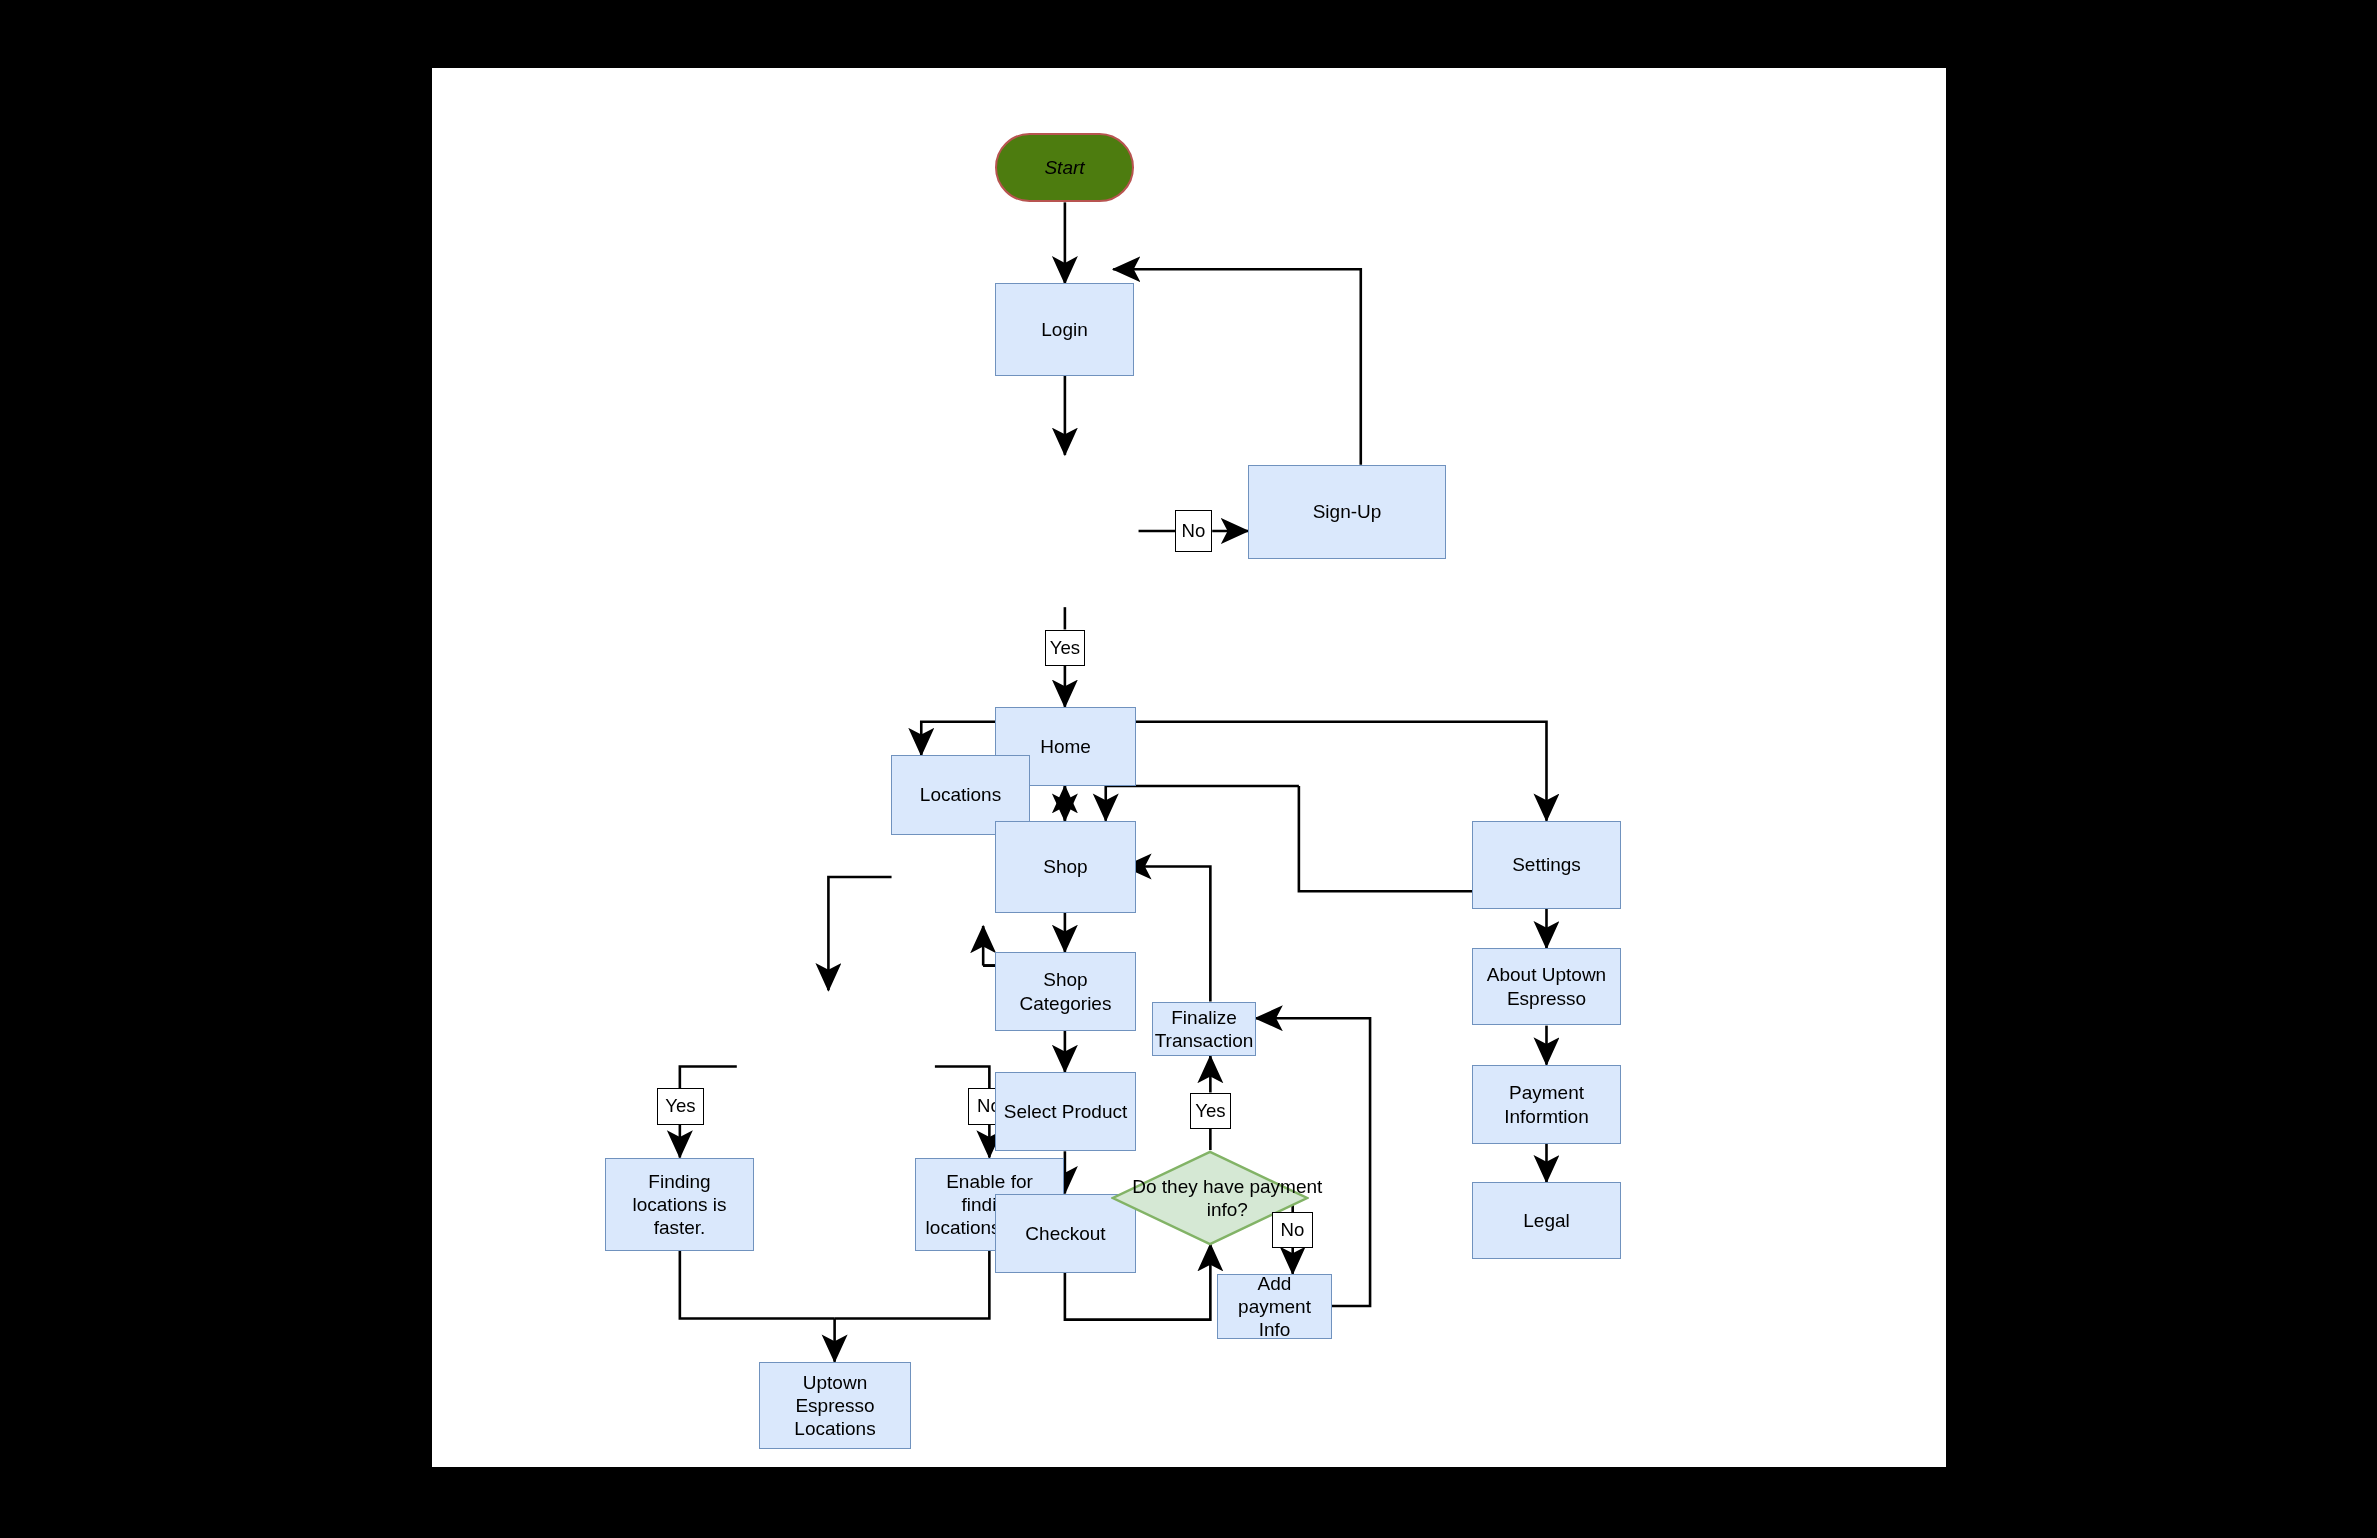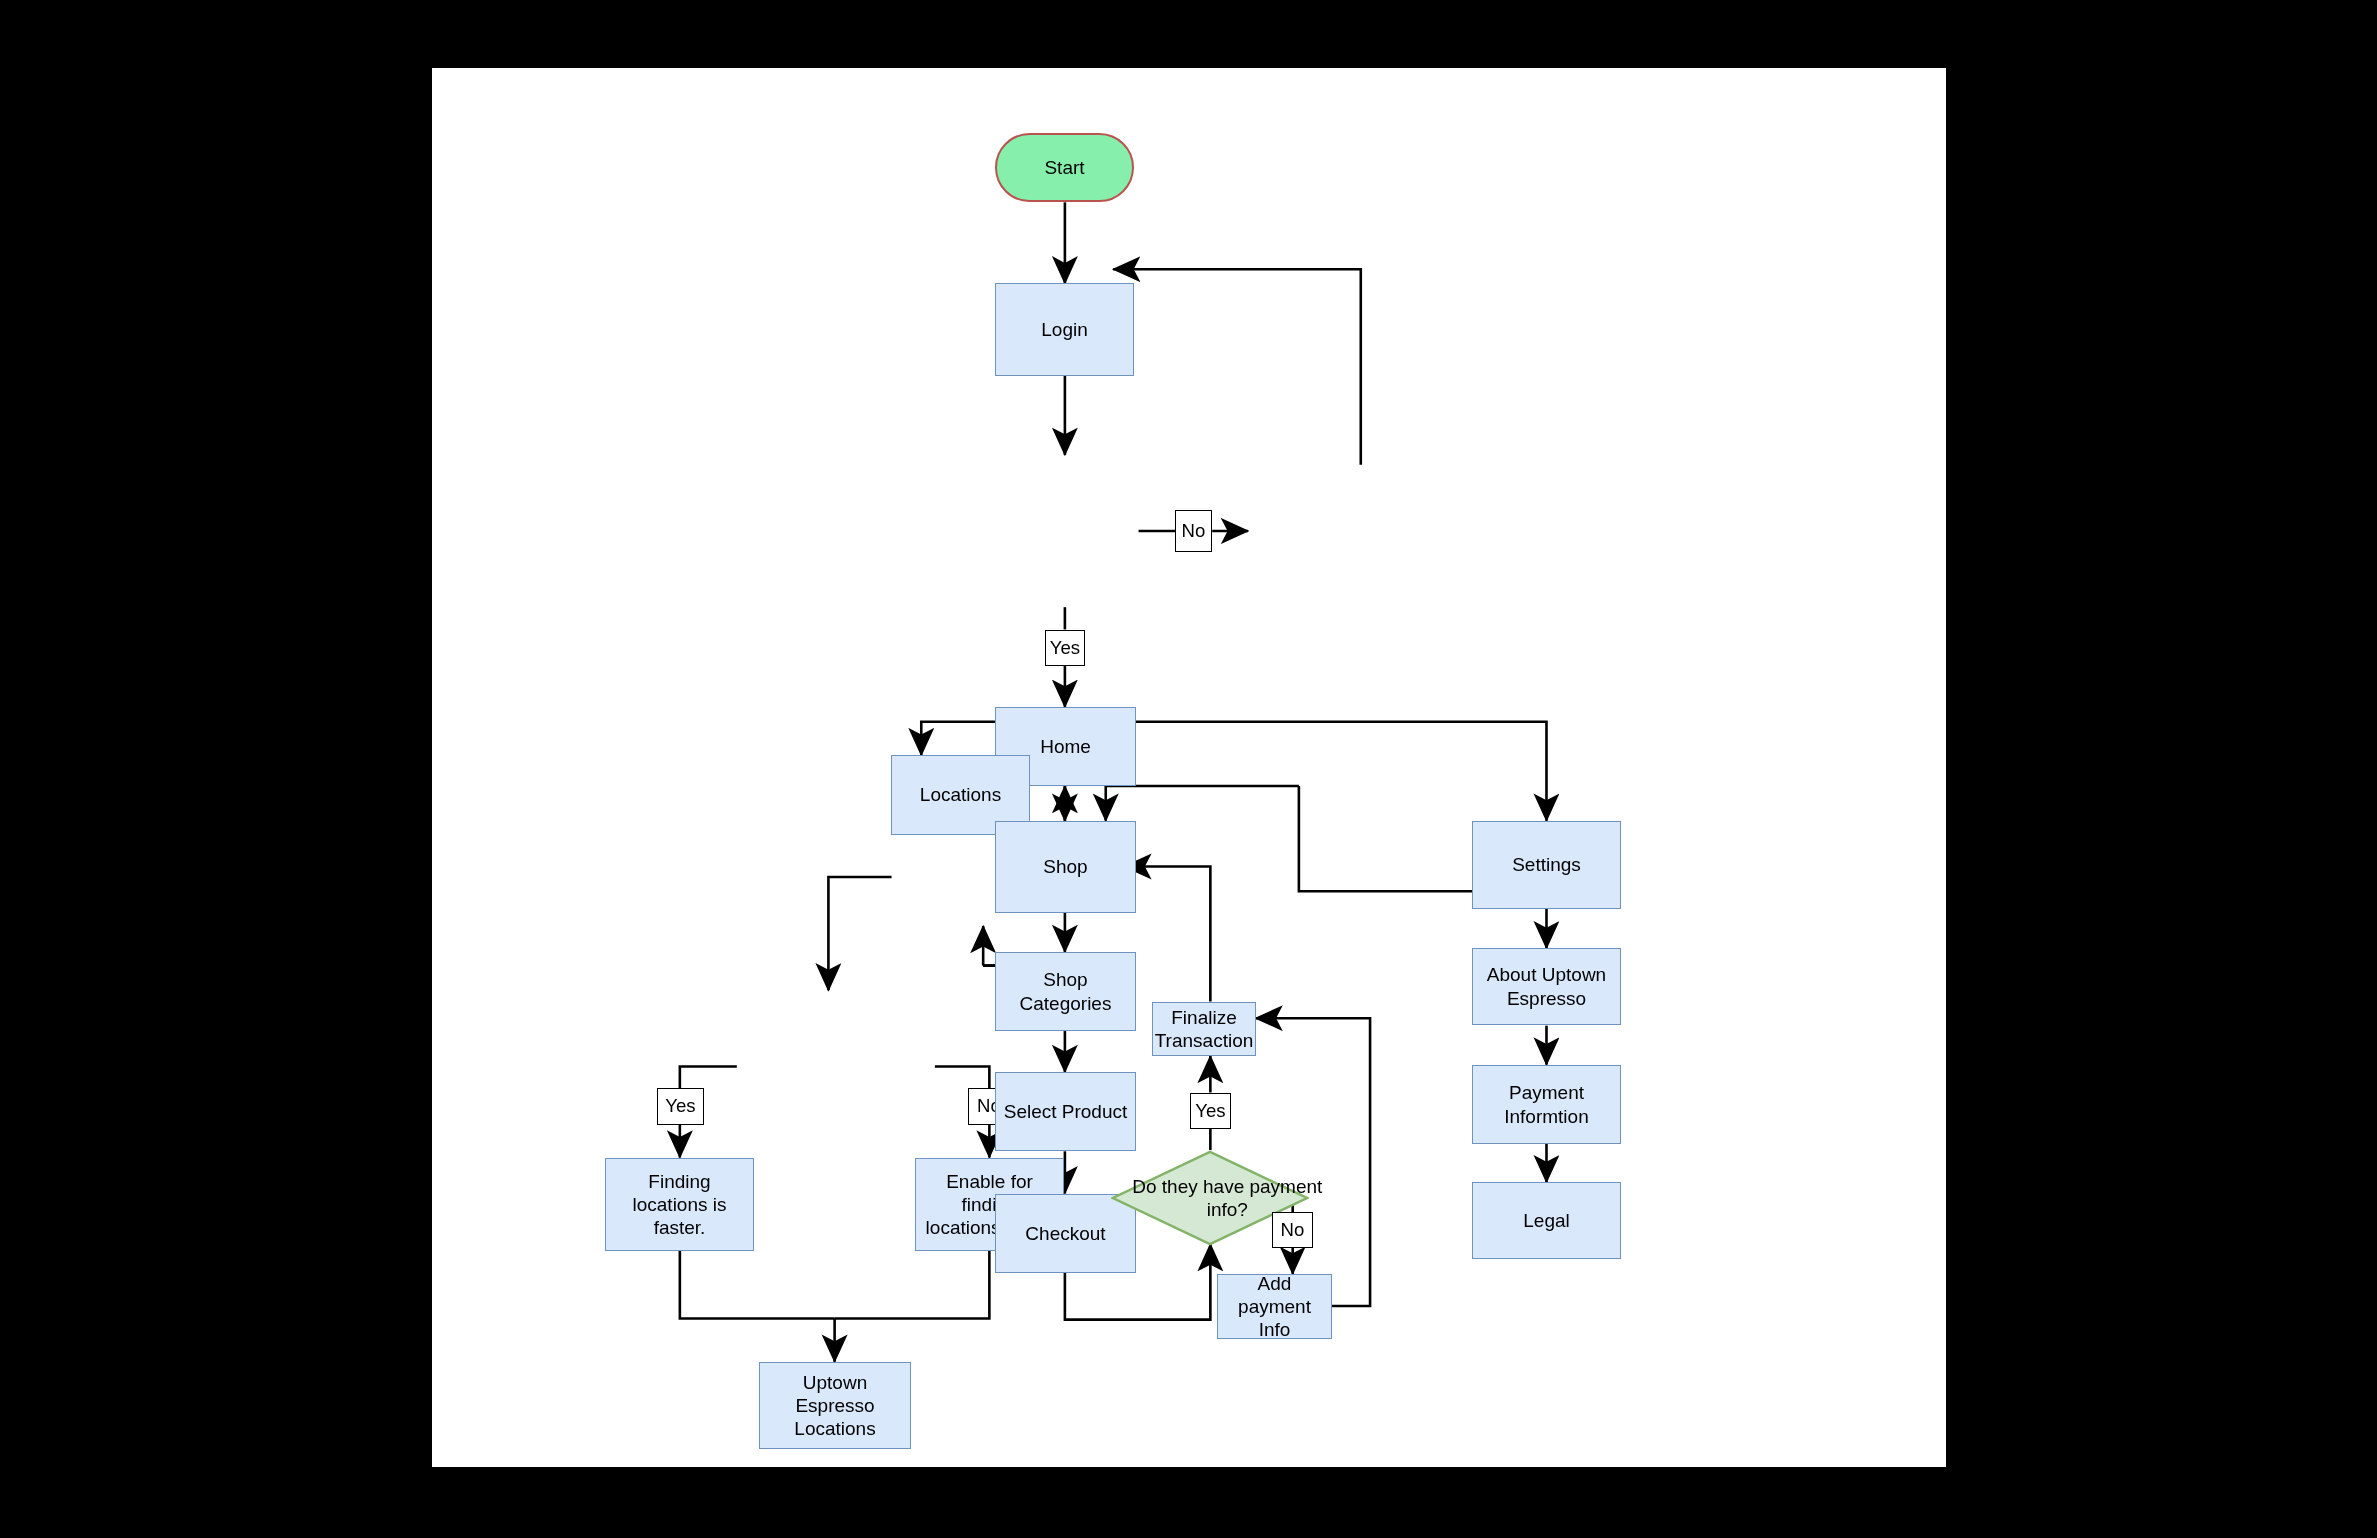--- a/index.html
+++ b/index.html
@@ -7,21 +7,21 @@
   body{width:2377px;height:1539px;overflow:hidden;
        font-family:"Liberation Sans","DejaVu Sans",sans-serif;}
   #stage{position:relative;width:2377px;height:1539px;background:#000;}
   #canvas{position:absolute;left:432px;top:68px;width:1514px;height:1399px;background:#ffffff;}
   svg#wires{position:absolute;left:0;top:0;width:1514px;height:1399px;overflow:visible;}
 
   .node{position:absolute;box-sizing:border-box;display:flex;align-items:center;
         justify-content:center;text-align:center;line-height:1.22;color:#000;
         font-size:19px;z-index:3;}
   .proc{background:#dae8fc;border:1.9px solid #7092be;}
-  .term{background:#86efac;border:2.5px solid #b85450;border-radius:40px;}
+  .term{background:#4d7c0f;border:2.5px solid #b85450;border-radius:40px;font-style:italic;}
   .lbl{background:#ffffff;border:1.9px solid #000000;font-size:18.6px;}
   .diamond{z-index:3;}
   .diamond .dtext{position:absolute;left:0;top:0;width:100%;height:100%;
       display:flex;align-items:center;justify-content:center;text-align:center;
       font-size:19px;color:#000;line-height:1.22;pointer-events:none;}
   .diamond svg{position:absolute;left:0;top:0;}
 </style>
 </head>
 <body>
 
@@ -109,20 +109,23 @@
 
     <div class="node proc" style="left:563px;top:215px;width:139px;height:93px;">
       <span>Login</span>
     </div>
 
 
     <div class="node lbl" style="left:743px;top:442px;width:37px;height:42px;">
       <span>No</span>
     </div>
 
+    <div class="node proc" style="left:816px;top:397px;width:198px;height:94px;">
+      <span>Sign-Up</span>
+    </div>
 
     <div class="node lbl" style="left:613px;top:562px;width:40px;height:36px;">
       <span>Yes</span>
     </div>
 
     <div class="node proc" style="left:563px;top:639px;width:141px;height:79px;">
       <span>Home</span>
     </div>
 
     <div class="node proc" style="left:459px;top:687px;width:139px;height:80px;">

